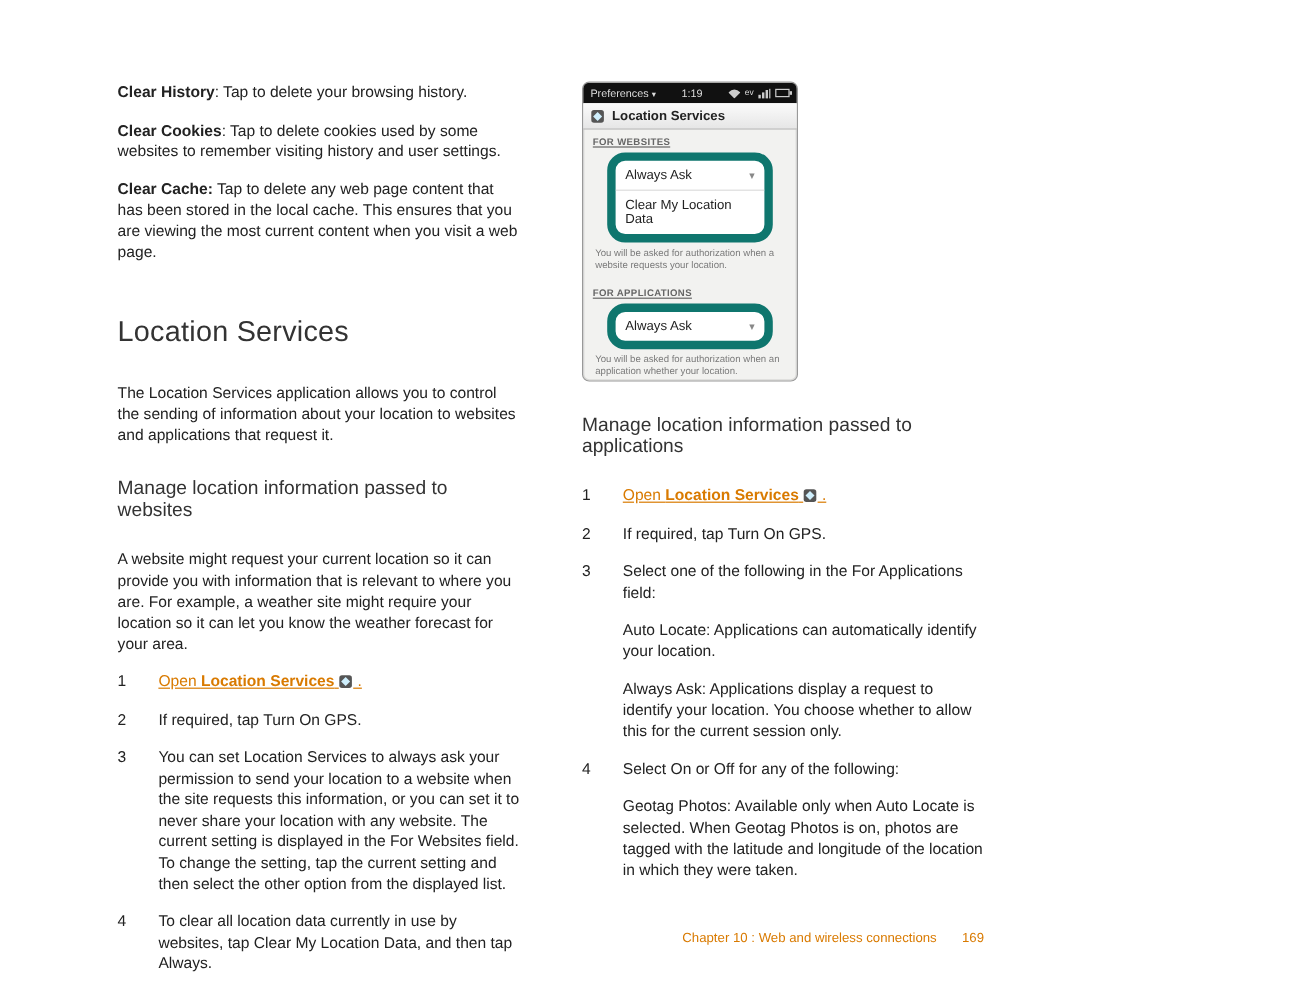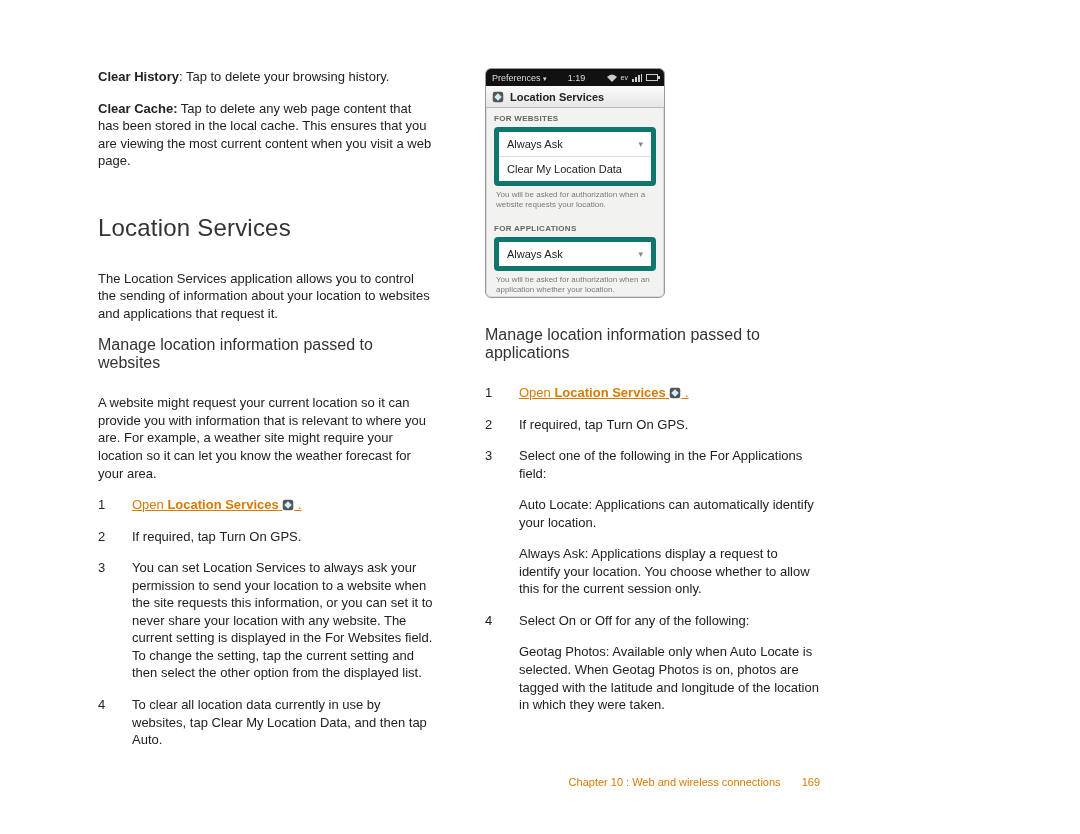--- a/index.html
+++ b/index.html
@@ -3,38 +3,38 @@
 <meta charset="utf-8">
 <style>
   * { box-sizing: border-box; margin: 0; padding: 0; }
   html, body { width: 1080px; height: 834px; background: #fff; font-family: "Gill Sans", "Gill Sans MT", "Segoe UI", sans-serif; color: #222; }
   .page { width: 918px; height: 834px; position: relative; padding: 68px 98px 20px 98px; }
   .columns { display: flex; gap: 52px; }
   .col { flex: 1 1 0; min-width: 0; }
   .para { font-size: 13px; line-height: 1.35; margin-bottom: 14px; font-weight: 300; }
   .para b, .para strong { font-weight: 600; }
   .h1 { font-size: 24px; font-weight: 300; margin-top: 44px; margin-bottom: 28px; color: #333; letter-spacing: .2px; }
-  .h2 { font-size: 16px; font-weight: 300; margin-top: 14px; margin-bottom: 22px; color: #333; }
+  .h2 { font-size: 16px; font-weight: 300; margin-top: 28px; margin-bottom: 22px; color: #333; }
   .steps { margin-top: 4px; }
   .step { display: flex; gap: 22px; font-size: 13px; line-height: 1.35; margin-bottom: 14px; font-weight: 300; }
   .step .num { width: 12px; flex: none; }
   .step .body { flex: 1; }
   .accent { color: #d97a00; text-decoration: underline; }
   .accent b { font-weight: 600; }
   .inlineicon { display: inline-block; width: 12px; height: 12px; vertical-align: -2px; }
   .footer { position: absolute; right: 98px; bottom: 46px; font-size: 11px; color: #d97a00; font-weight: 300; }
   .footer .pg { margin-left: 18px; }
 
   
   .phone { width: 180px; background: #f2f2f0; border: 1px solid #999; border-radius: 6px; overflow: hidden; font-family: "Segoe UI", sans-serif; font-size: 11px; color: #222; box-shadow: 0 0 0 1px rgba(0,0,0,.1) inset; margin-bottom: 28px; }
   .phone .statusbar { height: 17px; background: #111; color: #ddd; display: flex; align-items: center; justify-content: space-between; padding: 0 6px; font-size: 9px; }
   .phone .statusbar .right { display: flex; gap: 4px; align-items: center; }
   .phone .title { height: 22px; display: flex; align-items: center; gap: 6px; padding: 0 6px; background: linear-gradient(#fbfbfb,#e6e6e6); border-bottom: 1px solid #bbb; font-weight: 600; font-size: 11px; }
-  .phone .section-label { font-size: 8px; font-weight: 700; color: #666; letter-spacing: .3px; padding: 6px 8px 4px; text-transform: uppercase; }
-  .phone .group { margin: 0 8px; border: 5px solid #0f766e; border-radius: 4px; background: #fff; overflow: hidden; }
+  .phone .section-label { font-size: 8px; font-weight: 700; color: #666; letter-spacing: .3px; padding: 6px 8px 4px; text-transform: uppercase; text-decoration: underline; }
+  .phone .group { margin: 0 20px; border: 7px solid #0f766e; border-radius: 15px; background: #fff; overflow: hidden; }
   .phone .row { padding: 6px 8px; border-bottom: 1px solid #ddd; display: flex; align-items: center; justify-content: space-between; }
   .phone .row:last-child { border-bottom: none; }
   .phone .chev { color: #888; font-size: 9px; }
   .phone .hint { font-size: 8px; color: #7a7a7a; padding: 4px 10px 8px; line-height: 1.25; }
   .phone .title .mini-icon { width: 12px; height: 12px; }
   .sig { display:inline-block; width:10px; height:8px; background:
     linear-gradient(#ccc,#ccc) 0 5px/2px 3px no-repeat,
     linear-gradient(#ccc,#ccc) 3px 3px/2px 5px no-repeat,
     linear-gradient(#ccc,#ccc) 6px 1px/2px 7px no-repeat,
     linear-gradient(#ccc,#ccc) 9px 0/2px 8px no-repeat; }
@@ -47,20 +47,23 @@
 
 <div class="page">
   <div class="columns">
 
     <div class="col">
 
       <p class="para">
         <b>Clear History</b><span>: Tap to delete your browsing history.</span>
       </p>
       <p class="para">
+        <b>Clear Cookies</b><span>: Tap to delete cookies used by some websites to remember visiting history and user settings.</span>
+      </p>
+      <p class="para">
         <b>Clear Cache:</b><span> Tap to delete any web page content that has been stored in the local cache. This ensures that you are viewing the most current content when you visit a web page.</span>
       </p>
 
       <h1 class="h1">Location Services</h1>
 
       <p class="para">The Location Services application allows you to control the sending of information about your location to websites and applications that request it.</p>
 
       <h2 class="h2">Manage location information passed to websites</h2>
 
       <p class="para">A website might request your current location so it can provide you with information that is relevant to where you are. For example, a weather site might require your location so it can let you know the weather forecast for your area.</p>
@@ -82,21 +85,21 @@
             <span>If required, tap </span><b>Turn On GPS</b><span>.</span>
           </span>
         </div>
         <div class="step">
           <span class="num">3</span>
           <span class="body">You can set Location Services to always ask your permission to send your location to a website when the site requests this information, or you can set it to never share your location with any website. The current setting is displayed in the For Websites field. To change the setting, tap the current setting and then select the other option from the displayed list.</span>
         </div>
         <div class="step">
           <span class="num">4</span>
           <span class="body">
-            <span>To clear all location data currently in use by websites, tap </span><b>Clear My Location Data</b><span>, and then tap </span><b>Auto</b><span>.</span>
+            <span>To clear all location data currently in use by websites, tap </span><b>Clear My Location Data</b><span>, and then tap </span><b>Always</b><span>.</span>
           </span>
         </div>
       </div>
     </div>
 
     <div class="col">
 
       <div class="phone">
         <div class="statusbar">
           <span><span>Preferences</span> <span style="font-size:7px">▾</span></span>

